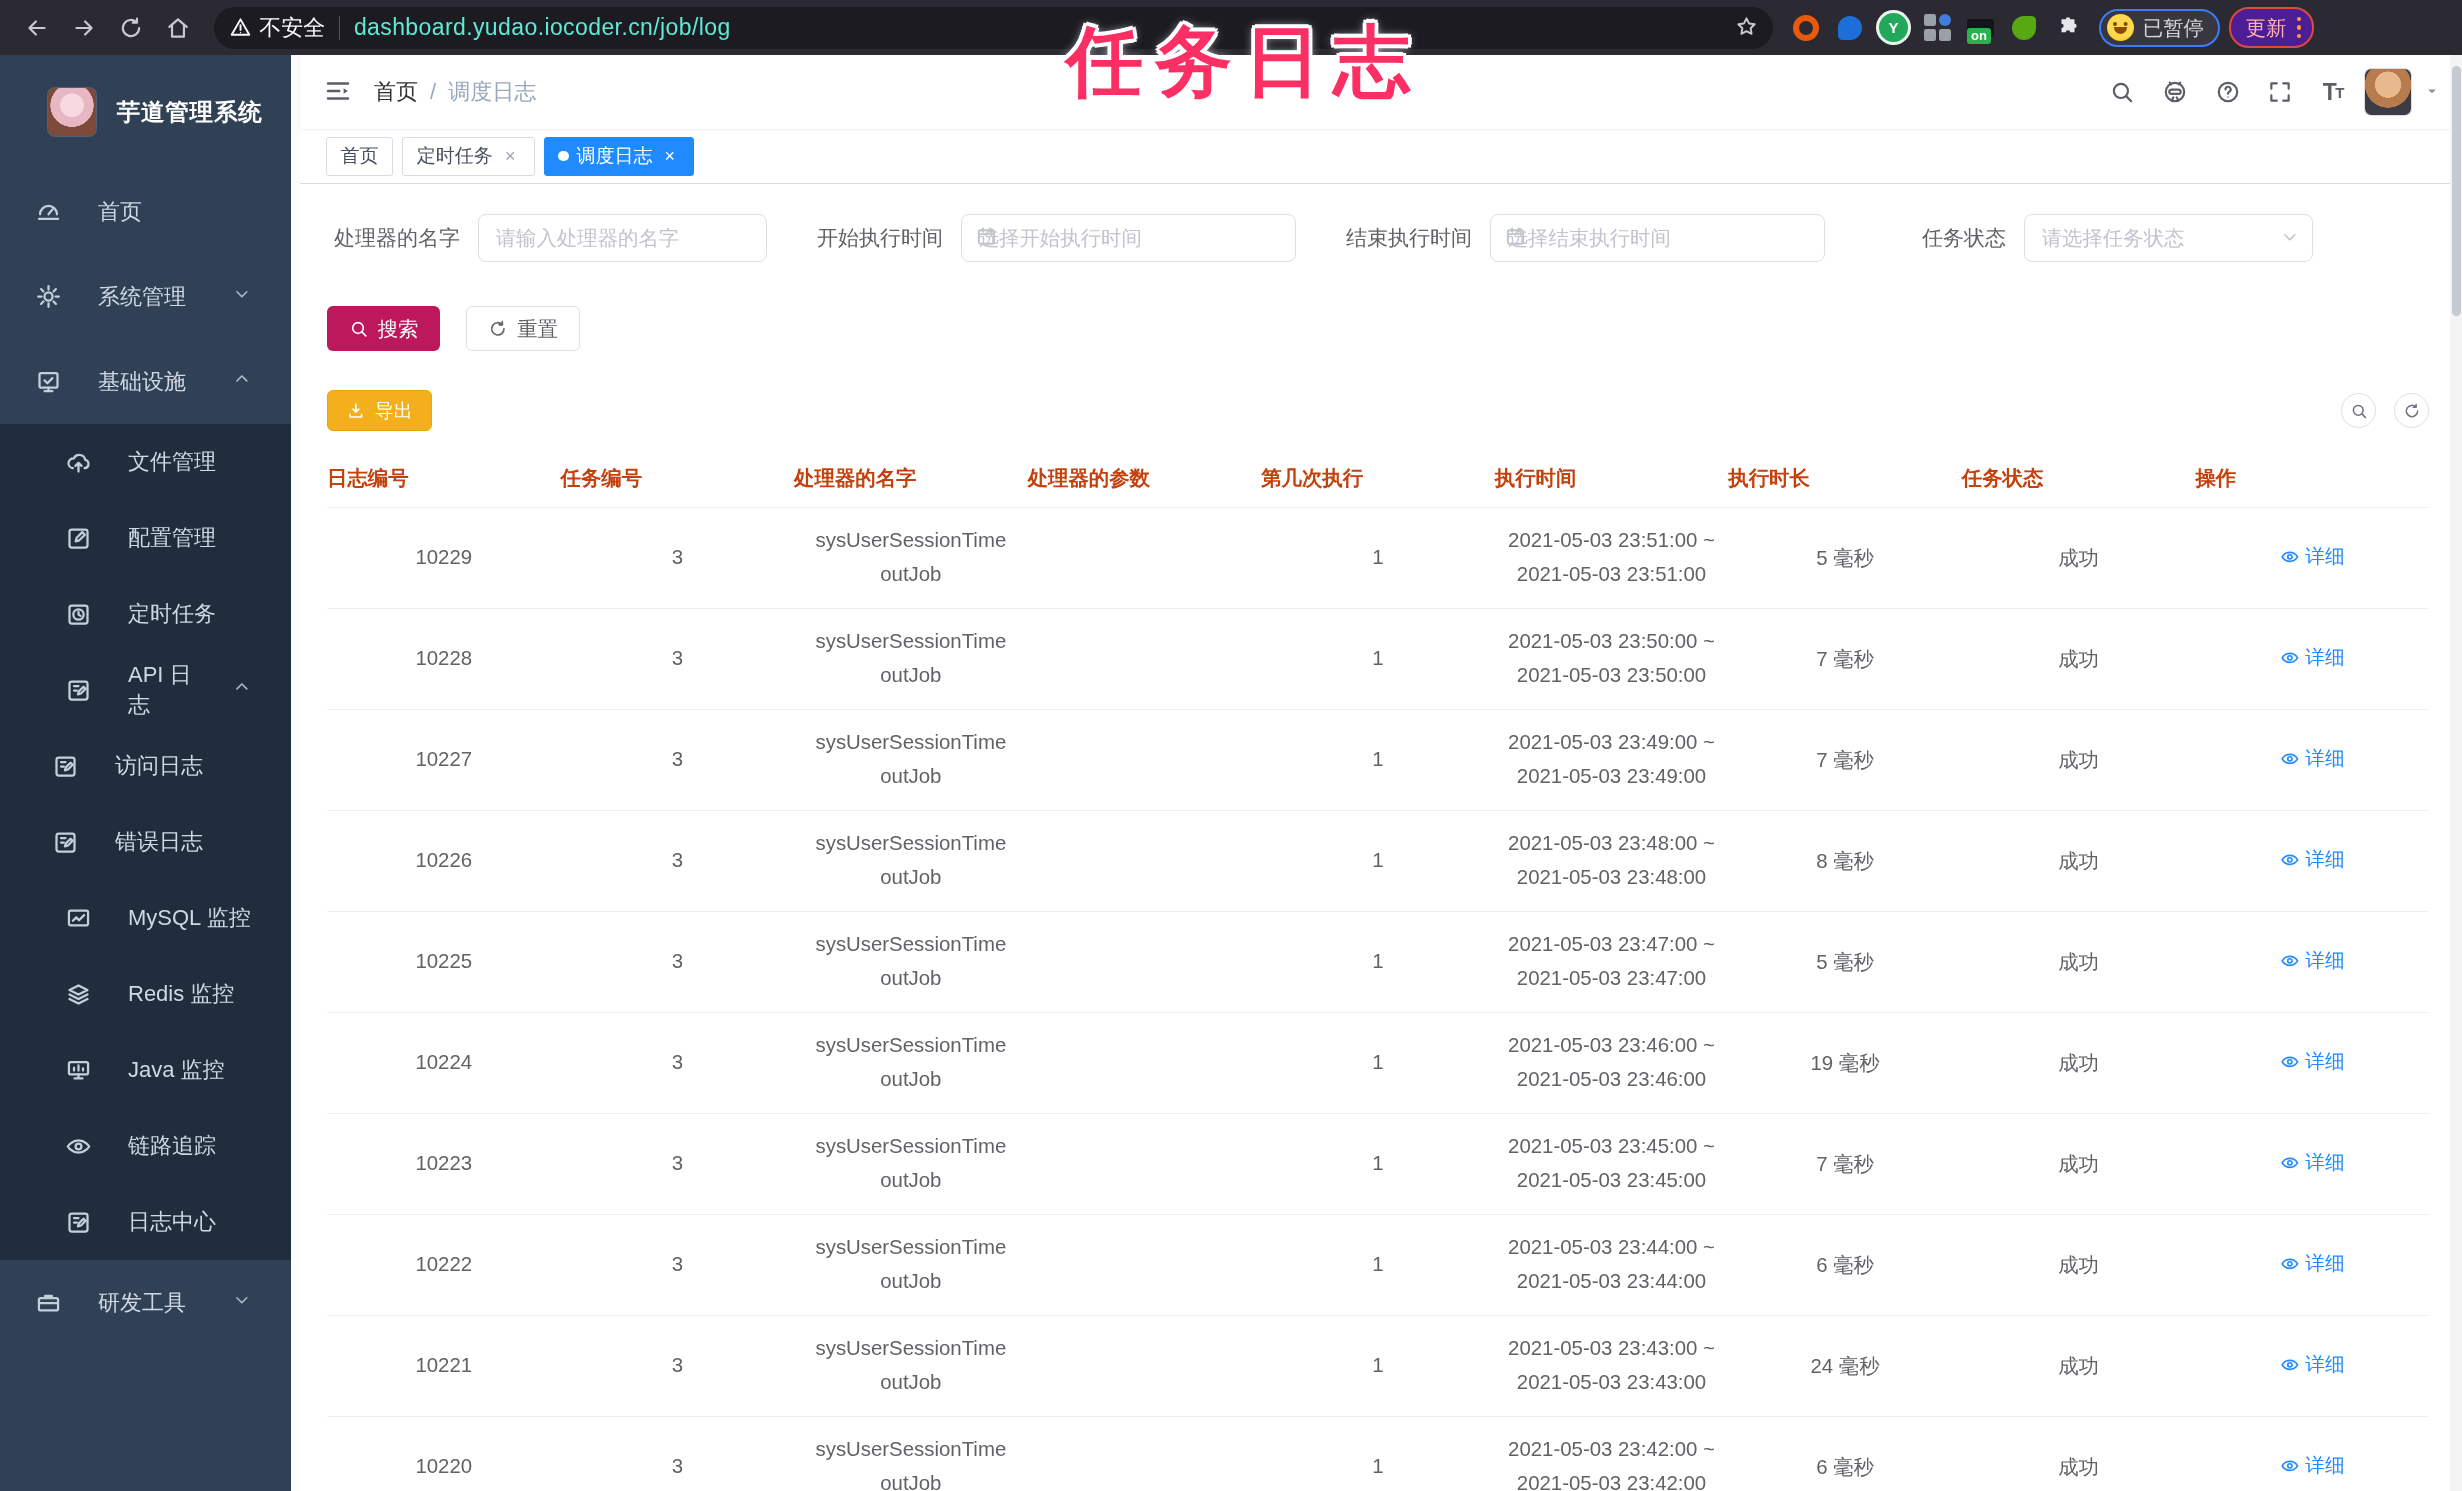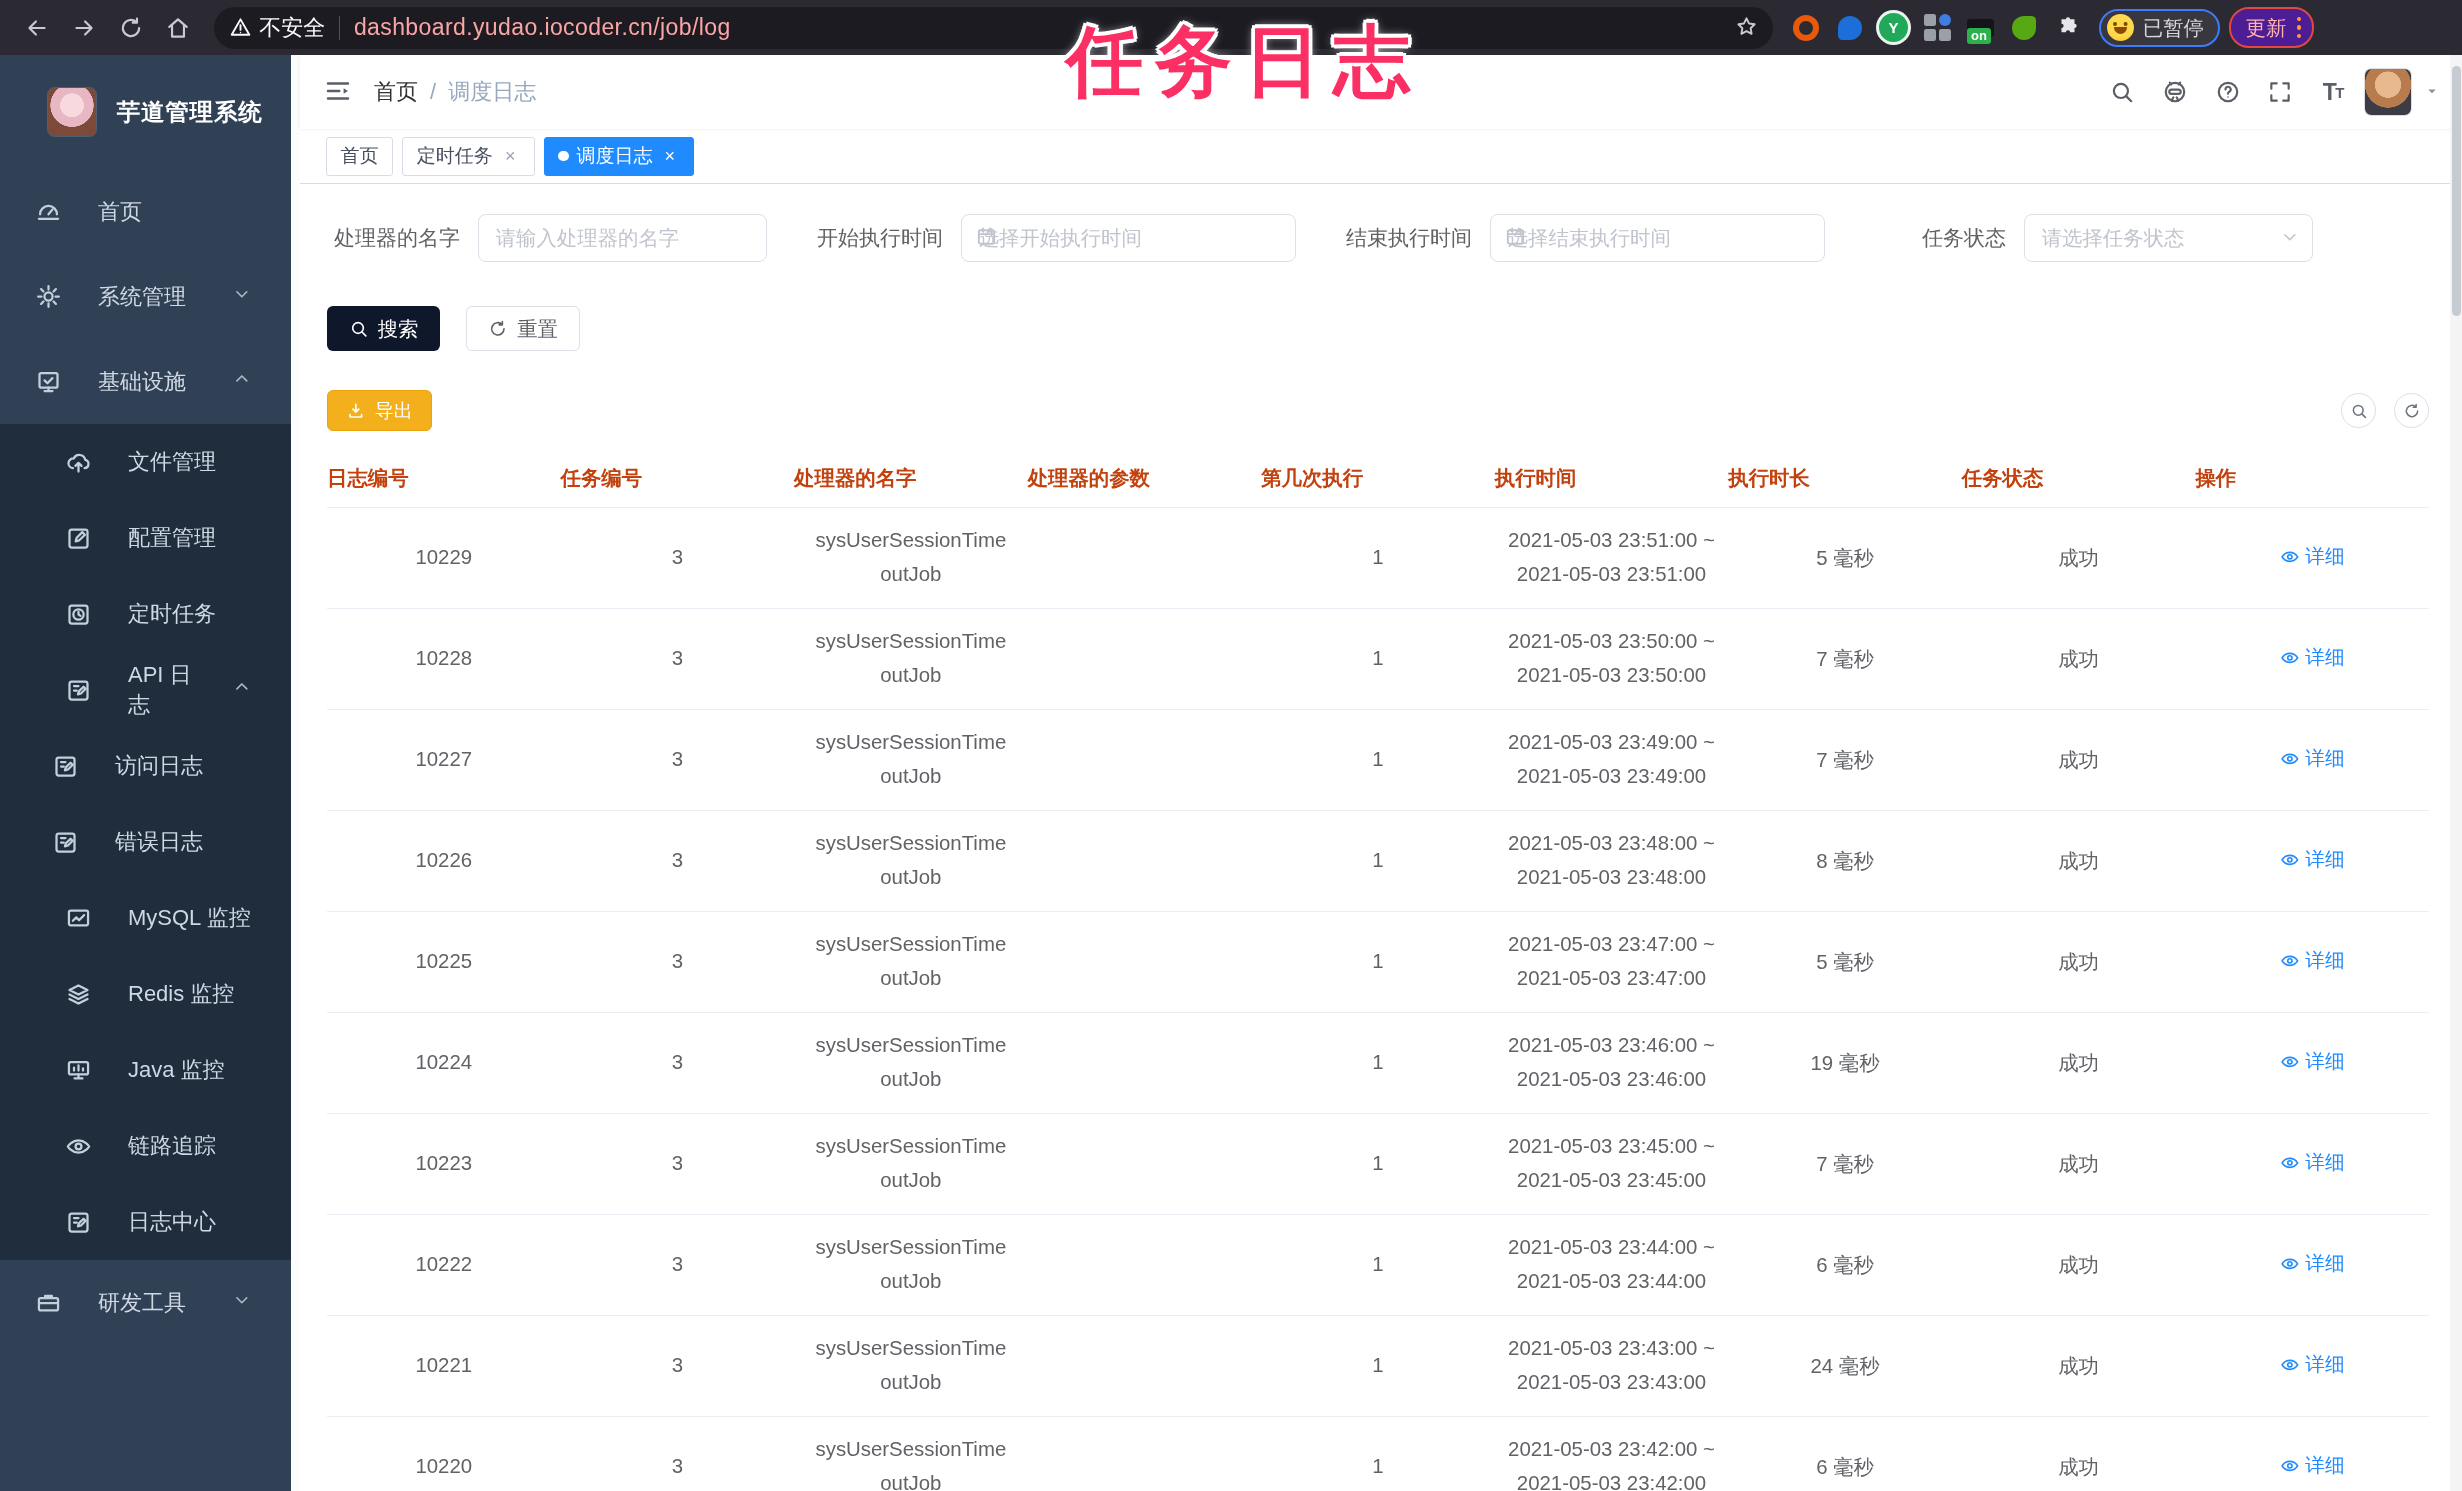--- a/index.html
+++ b/index.html
@@ -7,21 +7,21 @@
   svg { fill:none; stroke:currentColor; stroke-width:2; stroke-linecap:round; stroke-linejoin:round; }
 
   
   .browser-bar { height:55px; background:#2b2a33; display:flex; align-items:center; padding:0 13.6px; position:relative; z-index:5; }
   .bicon { width:35px; height:35px; color:#c9c9d1; display:flex; align-items:center; justify-content:center; margin:0 6px; border-radius:4.5px; }
   .bicon svg { width:26px; height:26px; }
   .url-bar { flex:0 0 1559px; height:42px; background:#1c1b22; border-radius:21px; display:flex; align-items:center; margin:0 12px; padding:0 15px; color:#d7d7db; }
   .sec-chip { display:flex; align-items:center; gap:7.6px; font-size:22px; color:#fbfbfe; }
   .sec-chip svg { width:23px; height:23px; color:#fbfbfe; }
   .url-sep { width:1.5px; height:24px; background:#52525e; margin:0 13.6px; }
-  .url-text { font-size:23px; color:#fca5a5; letter-spacing:0.4px; white-space:nowrap; overflow:hidden; }
+  .url-text { font-size:23px; color:#5eead4; letter-spacing:0.4px; white-space:nowrap; overflow:hidden; }
   .url-star { margin-left:auto; color:#c9c9d1; } .url-star svg { width:23px; height:23px; }
   .ext { width:30px; height:30px; border-radius:6px; margin:0 6.8px; display:flex; align-items:center; justify-content:center; font-size:15px; font-weight:700; position:relative; }
   .ext-ring { border:6px solid #e8590c; border-radius:50%; width:26px; height:26px; }
   .ext-drop { background:#1c6ed8; color:#fff; border-radius:50% 50% 50% 4.5px; width:24px; height:24px; }
   .ext-y { background:#21a85a; color:#fff; border-radius:50%; width:29px; height:29px; box-shadow:0 0 0 3px #e9f6ee; display:flex;align-items:center;justify-content:center; }
   .ext-grid { width:27px;height:27px; display:grid; grid-template-columns:12px 12px; grid-template-rows:12px 12px; gap:3px; }
   .ext-grid i { background:#9aa0a6; border-radius:2.3px; } .ext-grid i:nth-child(2){ background:#3f7de0; border-radius:50%; }
   .ext-bars { width:27px; height:18px; background:#15141a; border-radius:3px; position:relative; }
   .on-tag { position:absolute; left:1.5px; top:15px; background:#2bb24c; color:#fff; font-size:13px; font-weight:700; padding:0.8px 3.8px; border-radius:3px; }
   .ext-leaf { background:#57a813; border-radius:50% 4.5px 50% 50%; width:24px; height:24px; }
@@ -84,21 +84,21 @@
   .finput input::placeholder { color:#c0c4cc; }
   .w-text input { width:289px; }
   .w-date input { width:335px; }
   .w-sel input { width:289px; padding-right:42px; }
   .finput .cal { position:absolute; left:13.6px; color:#c0c4cc; } .finput .cal svg { width:23px; height:23px; }
   .finput .car { position:absolute; right:13.6px; color:#c0c4cc; } .finput .car svg { width:19.7px; height:19.7px; }
 
   .btn-row { margin-top:44px; display:flex; gap:26px; }
   .btn { display:inline-flex; align-items:center; justify-content:center; gap:9px; height:45px; padding:0 21px; border-radius:6px; font-size:20.4px; cursor:pointer; border:0.8px solid transparent; }
   .btn svg { width:19.7px; height:19.7px; }
-  .btn-primary { background:#0f172a; color:#fff; }
+  .btn-primary { background:#be185d; color:#fff; }
   .btn-plain { background:#fff; color:#606266; border-color:#dcdfe6; }
   .toolbar-row { margin-top:39px; display:flex; align-items:center; }
   .btn-warning { background:#f3b01c; border-color:#eaa50e; color:#fff; height:41px; font-size:19px; padding:0 18px; }
   .tool-circles { margin-left:auto; display:flex; gap:18px; }
   .circle-btn { width:35px; height:35px; border-radius:50%; border:0.8px solid #dcdfe6; color:#6b7280; display:flex; align-items:center; justify-content:center; background:#fff; cursor:pointer; }
   .circle-btn svg { width:18px; height:18px; }
 
   
   table { width:100%; border-collapse:collapse; margin-top:18px; table-layout:fixed; }
   th { height:58px; font-size:20.4px; color:#c2410c; font-weight:700; border-bottom:0.8px solid #ebeef5; text-align:left; }

